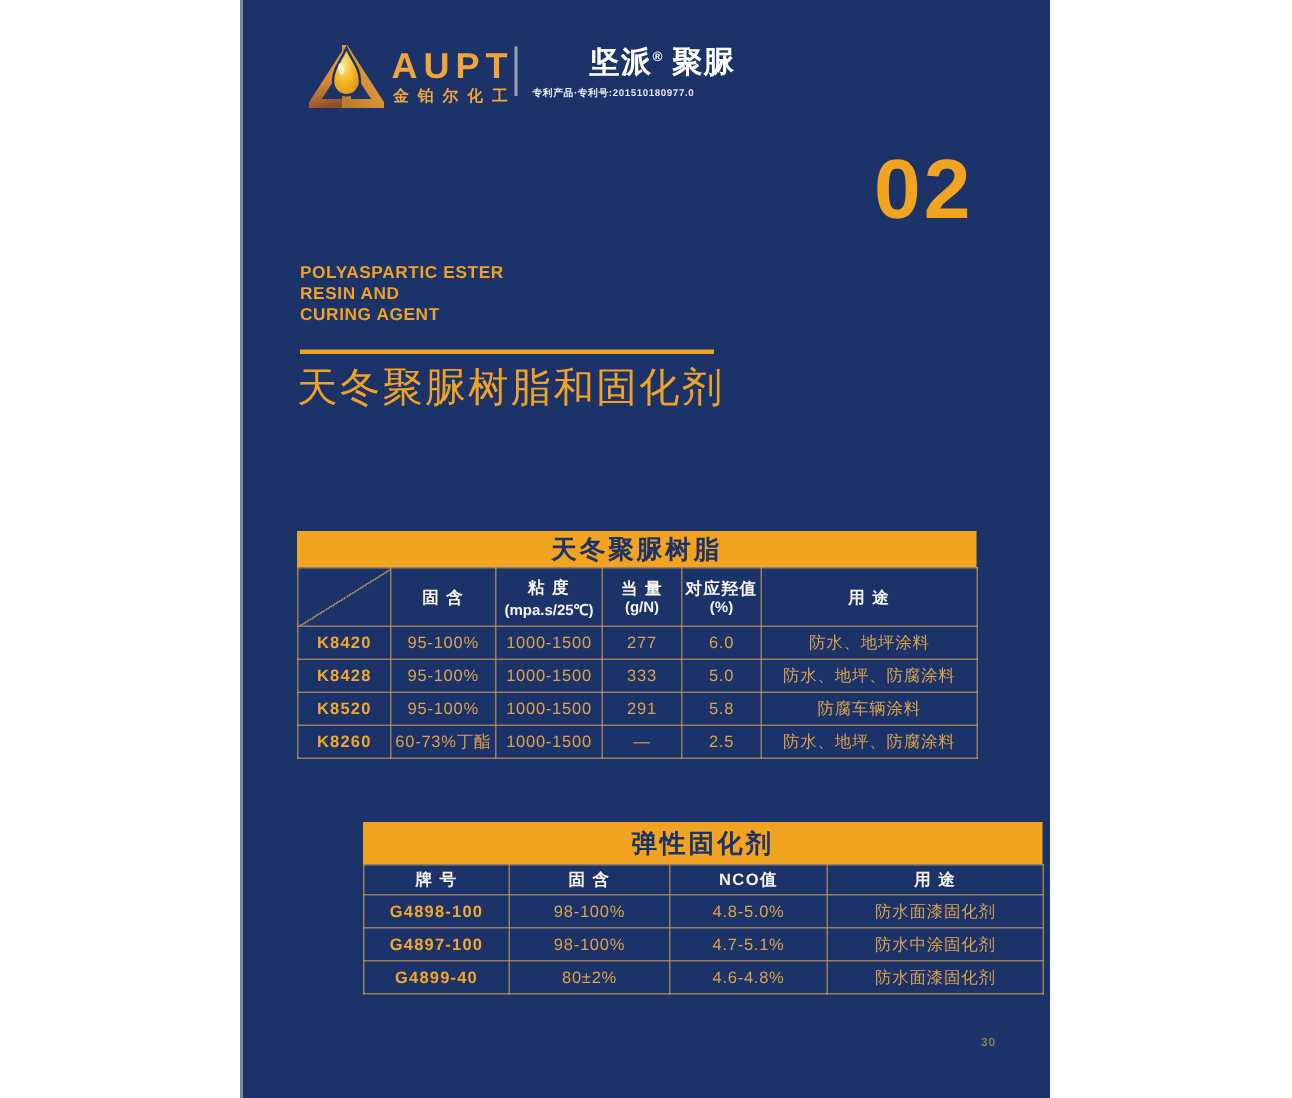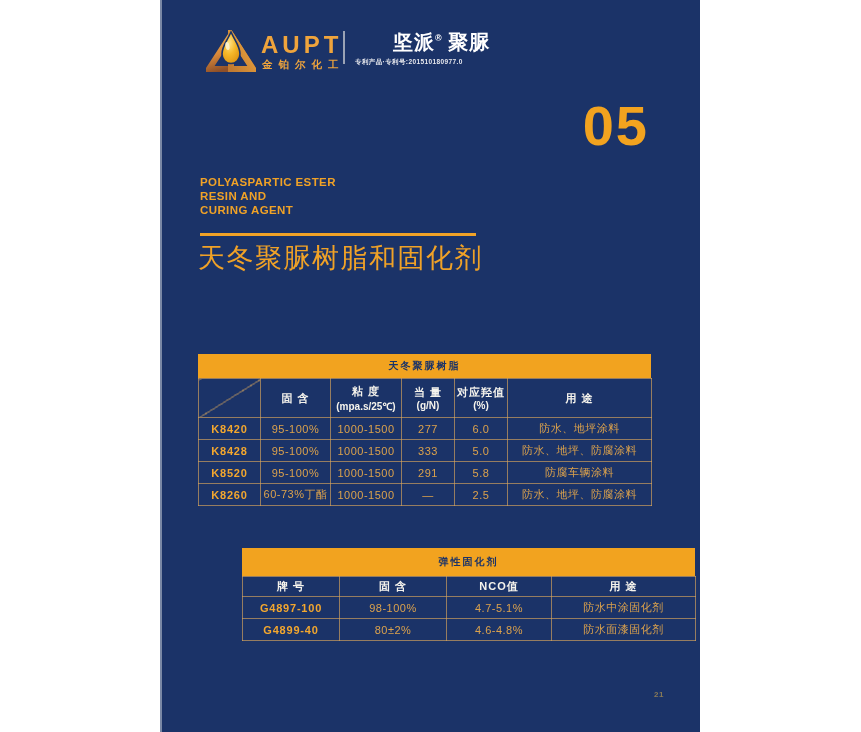--- a/index.html
+++ b/index.html
@@ -51,21 +51,21 @@
   .title-cn{
     position:absolute;left:36px;top:240px;margin:0;color:#f0a227;
     font-weight:normal;font-size:27px;letter-spacing:1.5px;white-space:nowrap;
   }
   
   .tbl{position:absolute;left:36px;width:453px;}
   .tbl1{top:354px;}
   .tbl2{top:548px;padding-left:44px;}
   .tbl-band{
     background:#f2a31f;color:#1b3368;font-weight:bold;text-align:center;
-    font-size:10px;letter-spacing:2px;display:flex;align-items:center;
+    font-size:17px;letter-spacing:2px;display:flex;align-items:center;
     justify-content:center;
   }
   .tbl1 .tbl-band{height:24px;}
   .tbl2 .tbl-band{height:28px;}
   table{
     border-collapse:collapse;table-layout:fixed;width:453px;
   }
   th,td{
     border:1px solid rgba(216,166,92,0.65);text-align:center;
     vertical-align:middle;padding:0 2px;overflow:hidden;
@@ -117,21 +117,21 @@
       <path d="M25,2 C29,11 34,16 34,24 a9,9.5 0 1,1 -18,0 C16,16 21,11 25,2 Z" fill="url(#dropGrad)" stroke="#1b3368" stroke-width="1.6"></path>
       <ellipse cx="21.5" cy="16" rx="2" ry="4" fill="#fff6d8" opacity="0.85" transform="rotate(-12 21.5 16)"></ellipse>
     </svg>
   </div>
   <div class="logo-aupt">AUPT</div>
   <div class="logo-cn">金铂尔化工</div>
   <div class="brand-divider"></div>
   <div class="brand-name"><span>坚派</span><sup>®</sup> <span>聚脲</span></div>
   <div class="patent-line">专利产品·专利号:201510180977.0</div>
 
-  <div class="section-number">05</div>
+  <div class="section-number">02</div>
   <div class="title-en">
     <div>POLYASPARTIC ESTER</div>
     <div>RESIN AND</div>
     <div>CURING AGENT</div>
   </div>
   <div class="title-rule"></div>
   <h1 class="title-cn">天冬聚脲树脂和固化剂</h1>
 
   <section class="tbl tbl1">
     <div class="tbl-band">天冬聚脲树脂</div>
@@ -199,29 +199,35 @@
           <col style="width:144px">
       </colgroup>
       <tbody>
       <tr>
         <th>牌 号</th>
         <th>固 含</th>
         <th>NCO值</th>
         <th>用 途</th>
       </tr>
       <tr>
+        <td class="model">G4898-100</td>
+        <td>98-100%</td>
+        <td>4.8-5.0%</td>
+        <td>防水面漆固化剂</td>
+      </tr>
+      <tr>
         <td class="model">G4897-100</td>
         <td>98-100%</td>
         <td>4.7-5.1%</td>
         <td>防水中涂固化剂</td>
       </tr>
       <tr>
         <td class="model">G4899-40</td>
         <td>80±2%</td>
         <td>4.6-4.8%</td>
         <td>防水面漆固化剂</td>
       </tr>
       </tbody>
     </table>
   </section>
 
-  <div class="page-num">21</div>
+  <div class="page-num">30</div>
 </div>
 
 </body></html>

